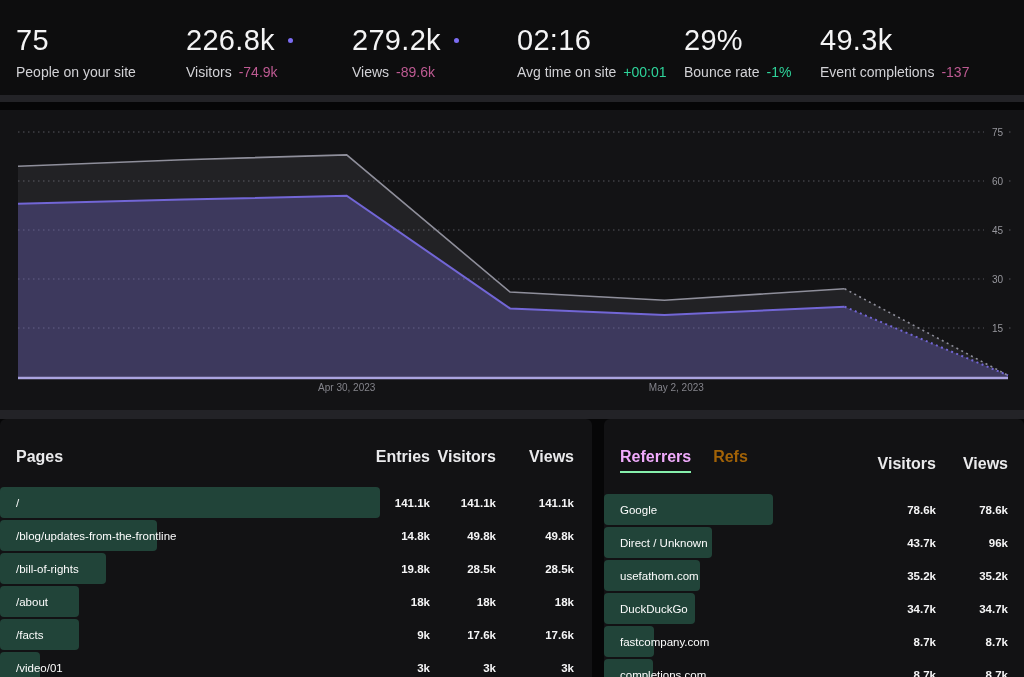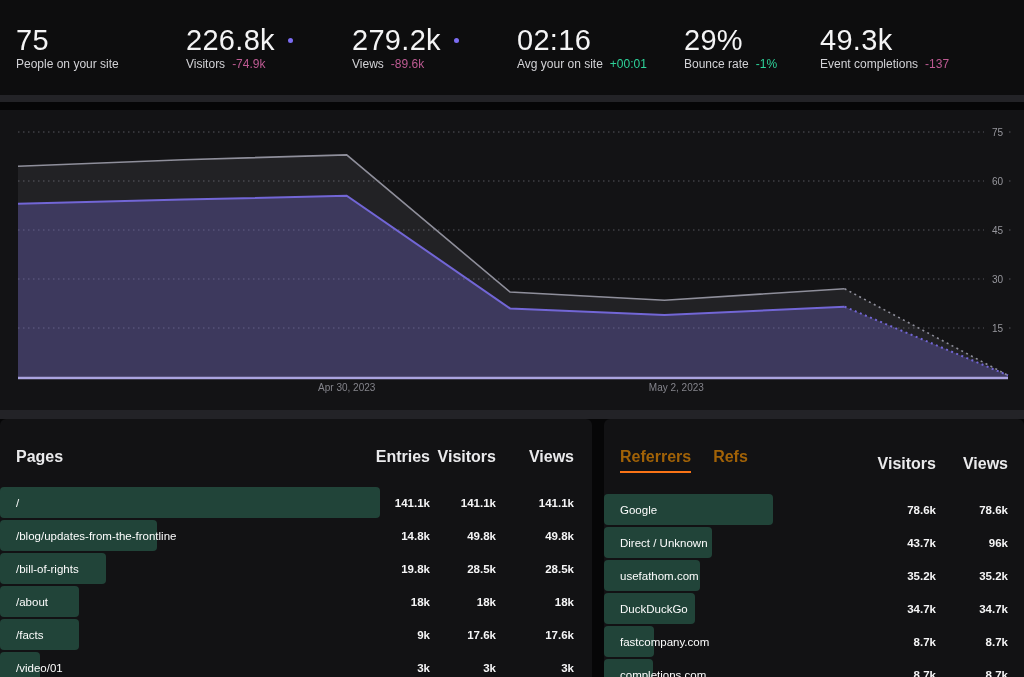--- a/index.html
+++ b/index.html
@@ -10,21 +10,21 @@
     color:#f2f2f3;
     -webkit-font-smoothing:antialiased;
   }
 
   
   .topbar { position:relative; width:1024px; height:95px; background:#0d0d0e; }
   .stat { position:absolute; top:23px; }
   .stat-value-row { display:flex; align-items:center; height:34px; }
   .stat-value { font-size:29px; font-weight:300; letter-spacing:.3px; color:#f4f4f5; line-height:34px; }
   .stat-dot { width:5px; height:5px; border-radius:50%; background:#7b6cf2; margin-left:13px; }
-  .stat-label-row { font-size:12px; color:#d2d2d6; }
+  .stat-label-row { margin-top:7px; font-size:14px; color:#d2d2d6; }
   .stat-delta { margin-left:7px; }
   .stat-delta.negative { color:#bd5a92; }
   .stat-delta.positive { color:#2ed39a; }
 
   
   .divider { width:1024px; background:#232327; }
   .divider.d1 { height:7px; }
   .divider.d2 { height:9px; }
 
   
@@ -38,21 +38,21 @@
   .panel.refs-panel { width:420px; }
 
   .tbl-header { display:grid; align-items:end; padding:29px 0 0 0; font-size:16px; font-weight:700; color:#eaeaec; }
   .pages-panel .tbl-header, .pages-panel .tbl-row { grid-template-columns:1fr 70px 66px 78px; padding-right:18px; }
   .refs-panel  .tbl-header, .refs-panel  .tbl-row { grid-template-columns:1fr 90px 72px;      padding-right:16px; }
   .tbl-header .col { text-align:right; }
   .tbl-header .title-cell { padding-left:16px; }
 
   .tabs { display:flex; gap:22px; }
   .tab { cursor:pointer; padding-bottom:5px; color:#a16207; }
-  .tab.active { color:#a16207; border-bottom:2px solid #f97316; }
+  .tab.active { color:#f0abfc; border-bottom:2px solid #86efac; }
 
   .tbl-rows { margin-top:21px; }
   .tbl-row { position:relative; display:grid; align-items:center; height:31px; margin-bottom:2px; font-size:11.5px; cursor:pointer; }
   .row-bar { position:absolute; left:0; top:0; height:31px; background:#214439; border-radius:4px; }
   .row-label { position:relative; z-index:1; padding-left:16px; color:#fdfdfd; white-space:nowrap; overflow:hidden; }
   .row-num { position:relative; z-index:1; text-align:right; font-weight:700; color:#f5f5f6; }
 </style>
 </head>
 <body>
 
@@ -74,21 +74,21 @@
       <div class="stat-value-row">
         <span class="stat-value">279.2k</span>
         <span class="stat-dot"></span>
       </div>
       <div class="stat-label-row"><span class="stat-label">Views</span><span class="stat-delta negative">-89.6k</span></div>
     </div>
     <div class="stat" style="left: 517px;">
       <div class="stat-value-row">
         <span class="stat-value">02:16</span>
       </div>
-      <div class="stat-label-row"><span class="stat-label">Avg your on site</span><span class="stat-delta positive">+00:01</span></div>
+      <div class="stat-label-row"><span class="stat-label">Avg time on site</span><span class="stat-delta positive">+00:01</span></div>
     </div>
     <div class="stat" style="left: 684px;">
       <div class="stat-value-row">
         <span class="stat-value">29%</span>
       </div>
       <div class="stat-label-row"><span class="stat-label">Bounce rate</span><span class="stat-delta positive">-1%</span></div>
     </div>
     <div class="stat" style="left: 820px;">
       <div class="stat-value-row">
         <span class="stat-value">49.3k</span>

